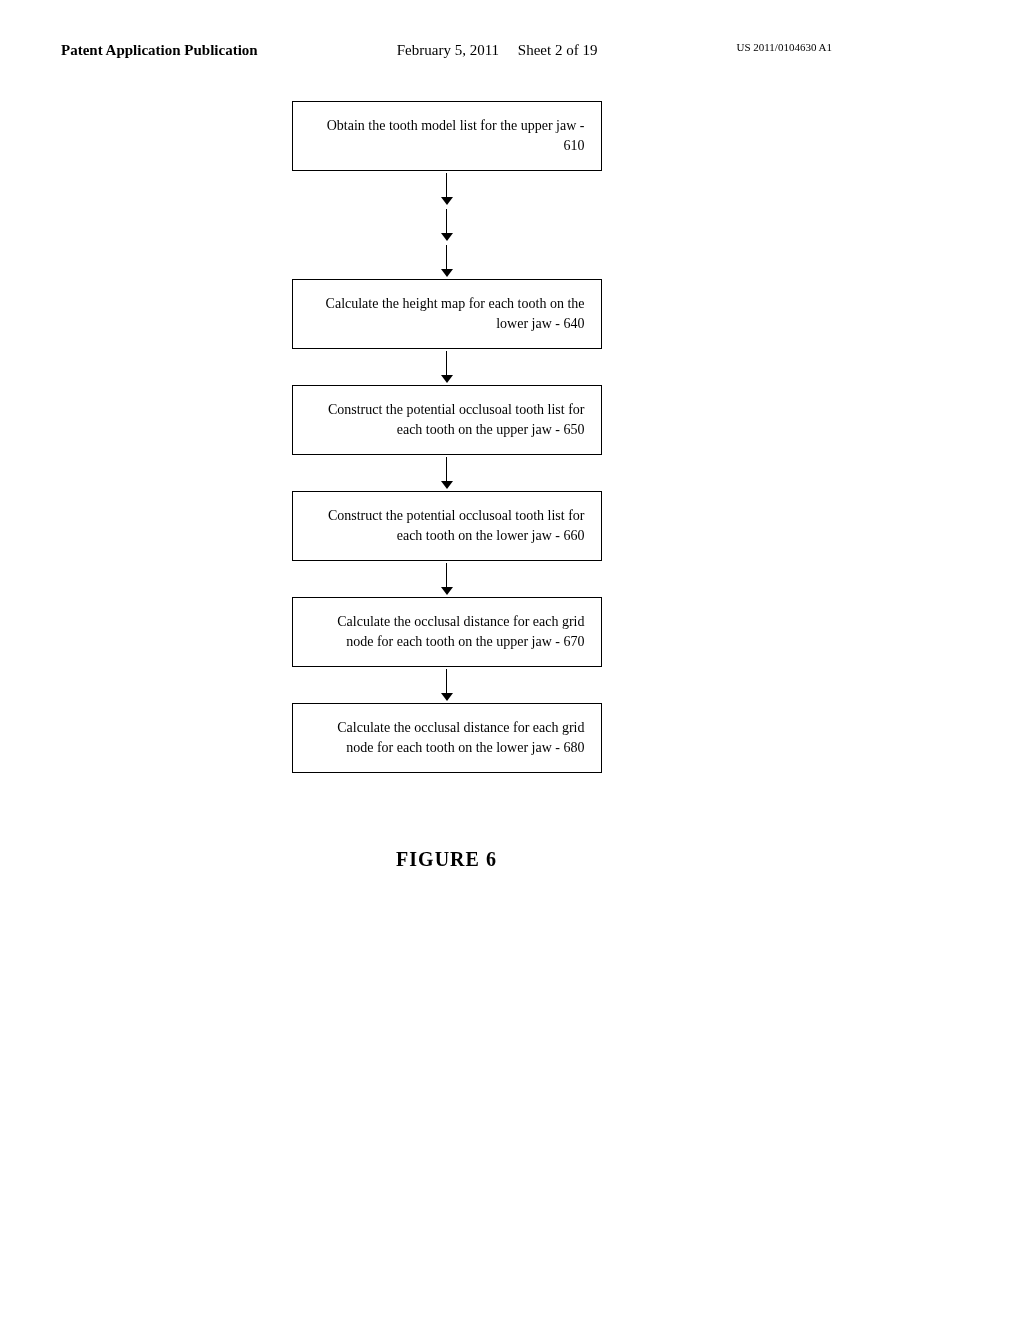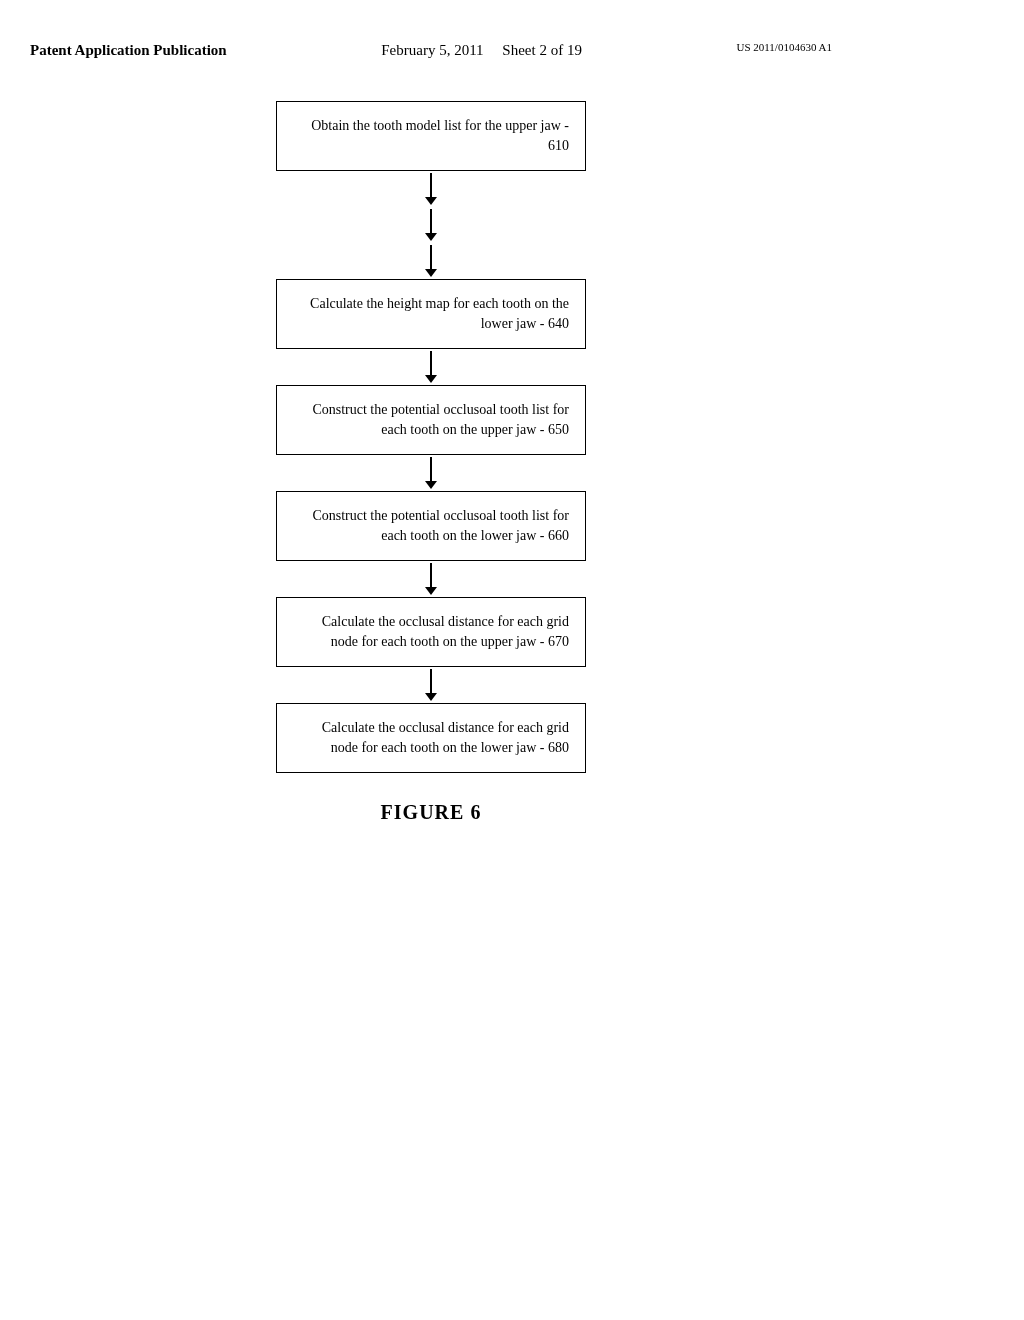--- a/index.html
+++ b/index.html
@@ -6,21 +6,21 @@
     body {
       width: 1024px;
       min-height: 1320px;
       background: #fff;
       font-family: 'Times New Roman', Times, serif;
       color: #000;
     }
     .page {
       width: 892px;
       min-height: 1320px;
-      padding: 40px 60px 40px 30px;
+      padding: 40px 60px 40px 61px;
       position: relative;
       border-radius: 25px;
     }
     .header {
       display: flex;
       justify-content: space-between;
       align-items: flex-start;
       margin-bottom: 40px;
       border-bottom: none;
     }
@@ -72,21 +72,21 @@
     }
     .flow-arrow-head {
       width: 0;
       height: 0;
       border-left: 6px solid transparent;
       border-right: 6px solid transparent;
       border-top: 8px solid #000;
     }
     .figure-label {
       text-align: center;
-      margin-top: 28px;
+      margin-top: 75px;
       font-size: 20px;
       font-weight: bold;
       letter-spacing: 1px;
     }
   </style>
 </head>
 <body>
 
 <div class="page">
   <div class="header">

